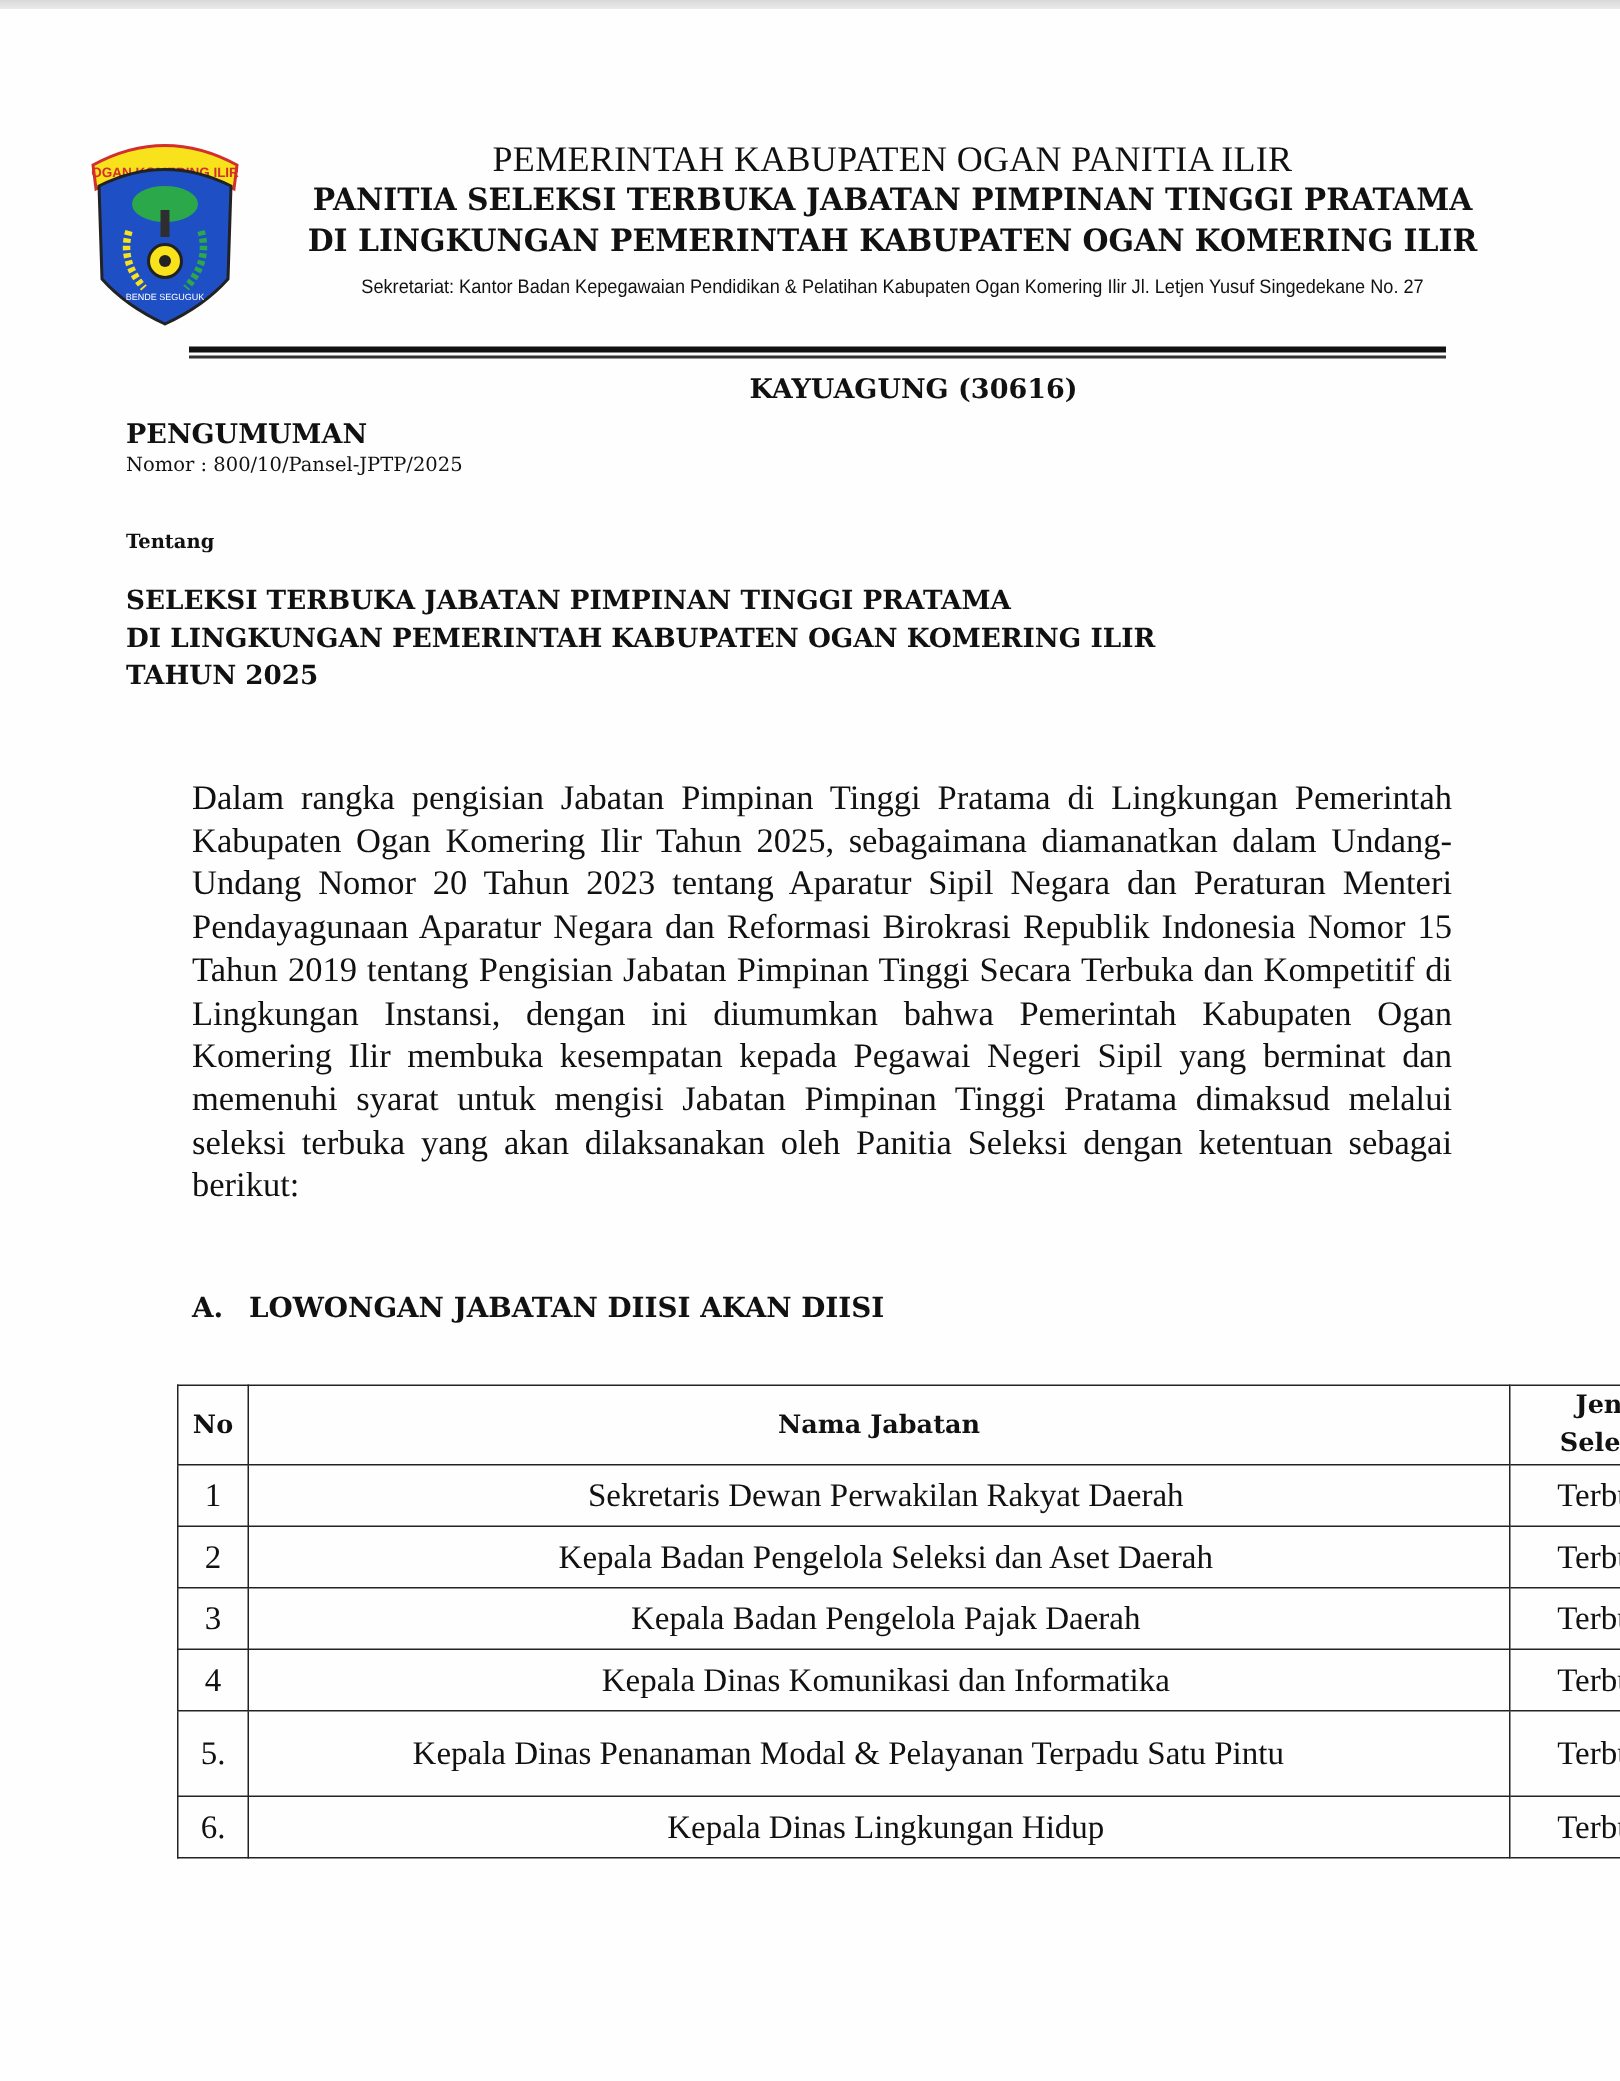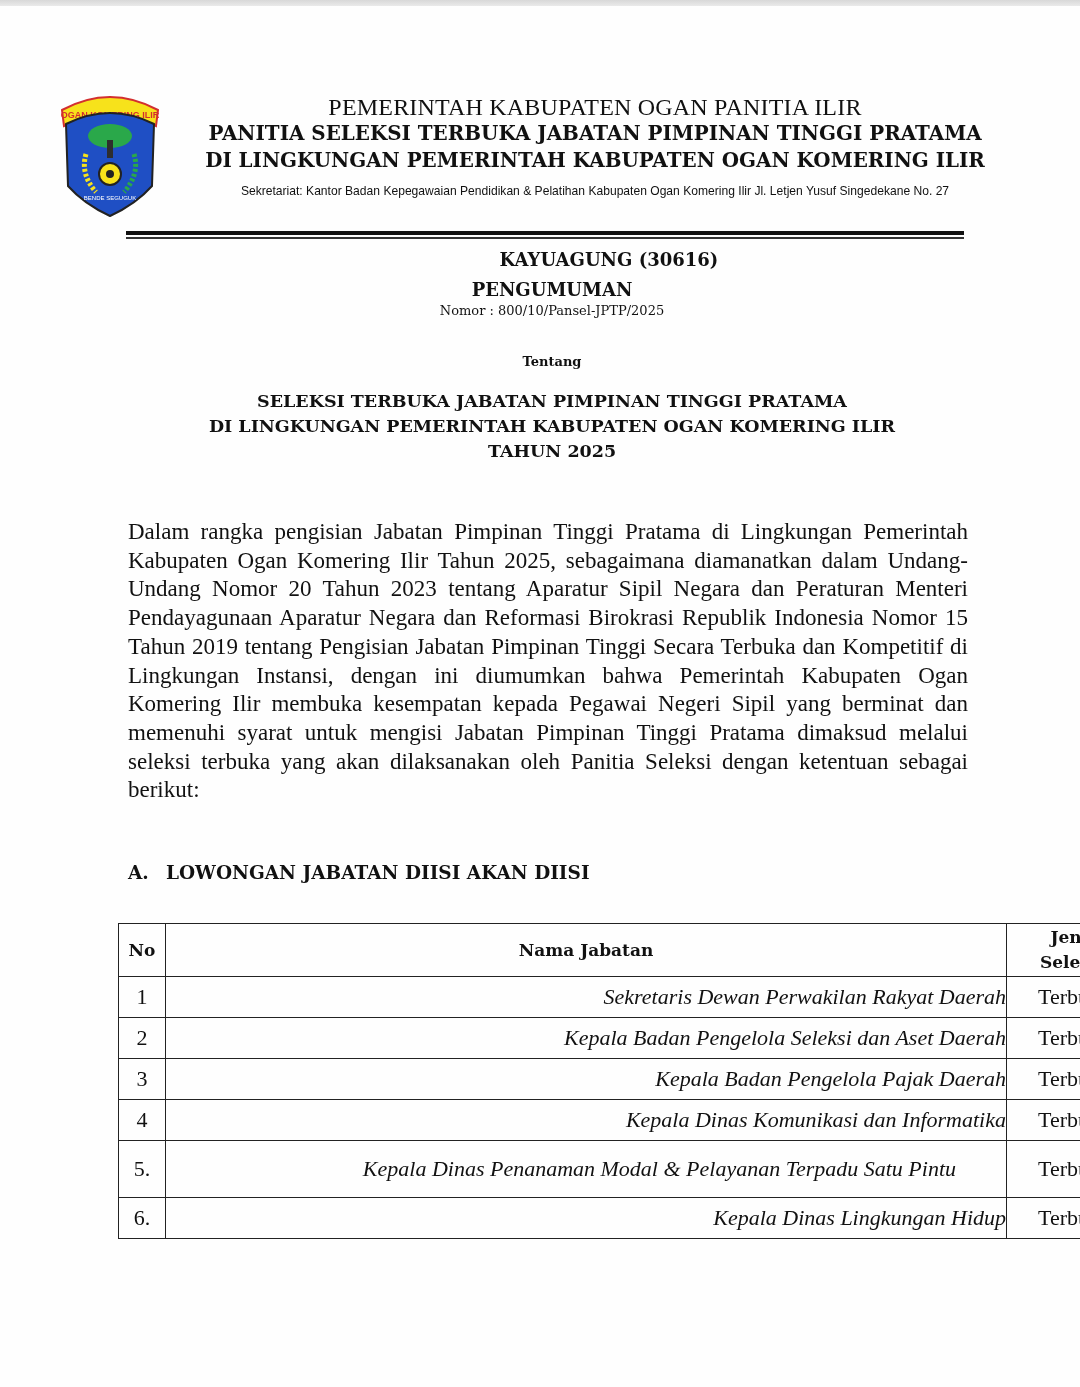--- a/index.html
+++ b/index.html
@@ -17,21 +17,21 @@
   .kop { position: absolute; left: 180px; width: 830px; text-align: center; white-space: nowrap; }
   .kop1 { top: 94px; font-family: "Liberation Serif", serif; font-size: 24px; letter-spacing: 0.2px; }
   .kop2 { top: 121px; font-family: "DejaVu Serif", serif; font-weight: bold; font-size: 20.5px; transform-origin: center; transform: scaleX(0.97); }
   .kop3 { top: 148px; font-family: "DejaVu Serif", serif; font-weight: bold; font-size: 20.5px; transform: scaleX(0.97); }
   .kop4 { top: 183px; left: 180px; width: 830px; font-family: "Liberation Sans", sans-serif; font-size: 13px; transform: scaleX(0.93); }
   .kop5 { top: 201px; left: 194px; width: 830px; font-family: "DejaVu Serif", serif; font-weight: bold; font-size: 18px; margin-top: 48px; }
 
   .rule-thick { position: absolute; left: 126px; top: 231px; width: 838px; height: 4px; background: #111; }
   .rule-thin  { position: absolute; left: 126px; top: 237px; width: 838px; height: 1.5px; background: #333; }
 
-  .center { position: absolute; left: 104px; width: 896px; text-align: center; white-space: nowrap; }
+  .center { position: absolute; left: 84px; width: 896px; white-space: nowrap; }
   .peng { top: 279px; font-weight: bold; font-size: 18px; }
   .nomor { top: 303px; font-size: 13px; }
   .tentang { top: 354px; font-weight: bold; font-size: 13px; }
   .judul { font-weight: bold; font-size: 17.5px; }
   .j1 { top: 391px; } .j2 { top: 416px; } .j3 { top: 441px; }
 
   .para {
     position: absolute; left: 128px; top: 518px; width: 840px;
     font-family: "Liberation Serif", serif; font-size: 23px; line-height: 28.7px;
     text-align: justify;
@@ -43,21 +43,21 @@
   .section-a .letter { display: inline-block; width: 38px; }
 
   table.jab {
     position: absolute; left: 118px; top: 923px; width: 1024px;
     border-collapse: collapse; font-family: "Liberation Serif", serif; font-size: 22px;
   }
   table.jab td, table.jab th { border: 1.5px solid #222; padding: 0; }
   table.jab th { font-family: "DejaVu Serif", serif; font-weight: bold; font-size: 17px; height: 52px; line-height: 25px; }
   table.jab td { height: 40px; }
   .c-no { width: 46px; text-align: center; }
-  .c-nama { text-align: right; padding-left: 9px !important; line-height: 28px; font-style: italic; }
+  .c-nama { text-align: center; padding-left: 9px !important; line-height: 28px; }
   .c-jenis { width: 134px; text-align: center; }
   tr.tall td { height: 56px; }
 </style>
 </head>
 <body>
 
 <div class="topbar"></div>
 
 <svg class="logo" viewBox="0 0 116 134">
   <path d="M10 22 Q58 -4 106 22 L104 38 Q58 14 12 38 Z" fill="#f7e21b" stroke="#d32f2f" stroke-width="2"></path>

